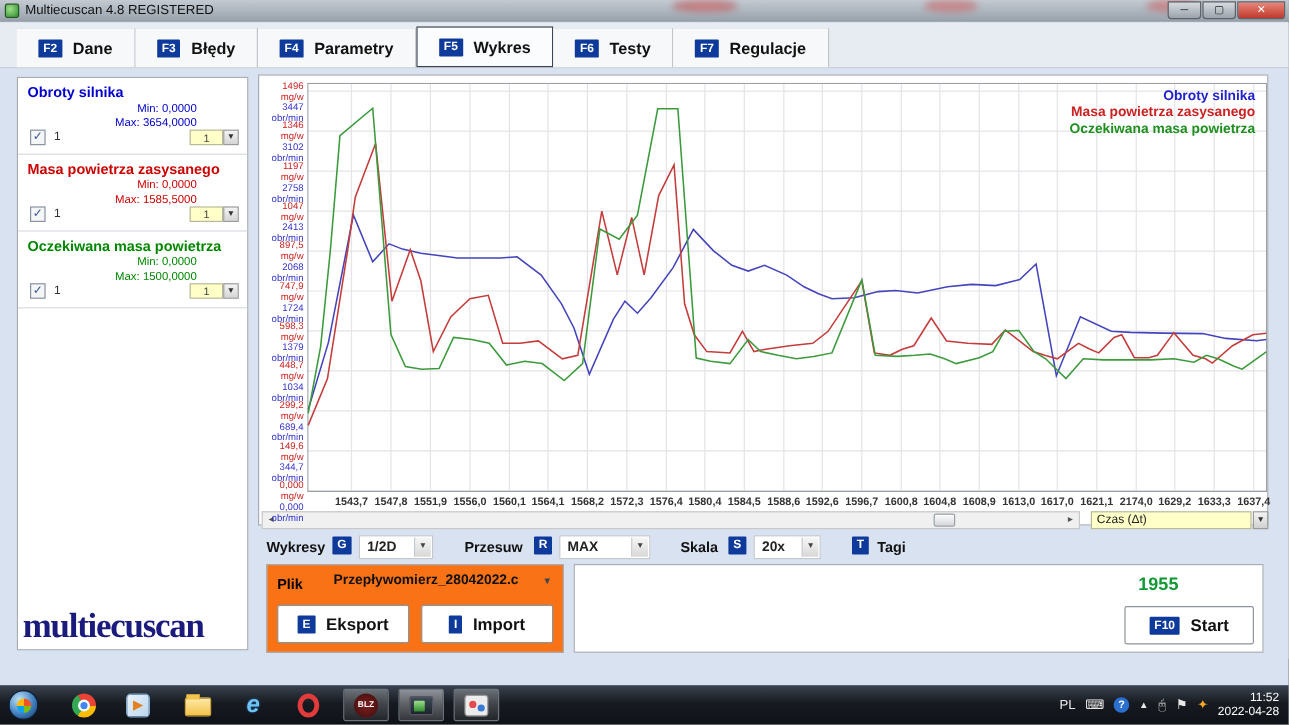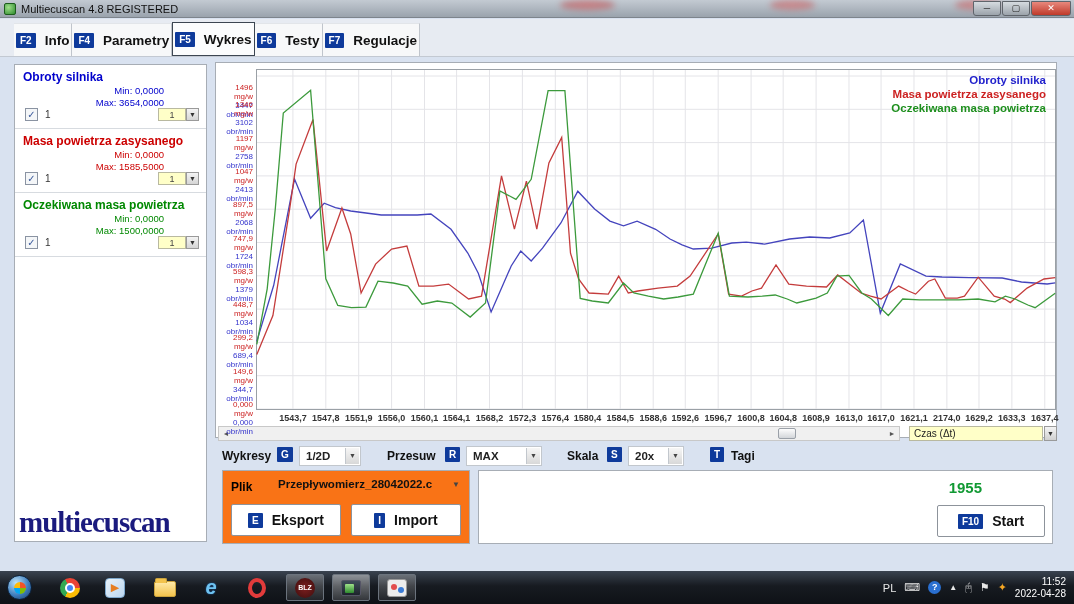--- a/index.html
+++ b/index.html
@@ -14,21 +14,21 @@
     background:radial-gradient(circle at 35% 35%,#9fe08a,#2e8b2e);border:1px solid #1d5c1d;}
   .winbtns{position:absolute;right:3px;top:1px;display:flex;gap:1px;}
   .winbtn{width:28px;height:15px;border:1px solid #5f646b;border-radius:0 0 3px 3px;
     background:linear-gradient(#d6dbe0,#9ba3ab);font-size:9px;line-height:13px;text-align:center;color:#222;}
   .winbtn.close{background:linear-gradient(#e8887c,#bf3a2b);color:#fff;width:40px;}
   .smudge{position:absolute;top:0;height:10px;border-radius:50%;filter:blur(3px);opacity:.55;}
   
   .tabstrip{position:absolute;left:0;top:19px;width:1074px;height:38px;background:#e7ebf2;
     border-bottom:1px solid #c3c9d2;display:flex;align-items:flex-end;padding-left:14px;}
   .tab{height:33px;background:#f7f8f9;border-right:1px solid #c0c5cc;border-top:1px solid #e2e5e9;
-    display:flex;align-items:center;gap:9px;padding:0 2px;cursor:default;}
+    display:flex;align-items:center;gap:9px;padding:0 18px;cursor:default;}
   .tab .lbl{font-weight:bold;font-size:13.5px;color:#111;}
   .tab.active{border:1px solid #3c4652;background:#fbfcfd;height:34px;}
   .badge{background:#0e3a9b;color:#fff;font-weight:bold;font-size:10px;
     padding:2px 4px;border-radius:1px;line-height:11px;}
   
   .main{position:absolute;left:0;top:57px;width:1074px;height:492px;background:#d9e2f0;}
   
   .sidebar{position:absolute;left:14px;top:7px;width:193px;height:478px;background:#fff;
     border:1px solid #a7adb5;}
   .sigcard{border-bottom:1px solid #d7dbe0;padding:5px 8px 6px 8px;height:64px;position:relative;}
@@ -142,21 +142,25 @@
     <div class="winbtns">
       <div class="winbtn">─</div>
       <div class="winbtn">▢</div>
       <div class="winbtn close">✕</div>
     </div>
   </div>
 
   <div class="tabstrip">
       <div class="tab">
         <span class="badge">F2</span>
-        <span class="lbl">Info</span>
+        <span class="lbl">Dane</span>
+      </div>
+      <div class="tab">
+        <span class="badge">F3</span>
+        <span class="lbl">Błędy</span>
       </div>
       <div class="tab">
         <span class="badge">F4</span>
         <span class="lbl">Parametry</span>
       </div>
       <div class="tab active">
         <span class="badge">F5</span>
         <span class="lbl">Wykres</span>
       </div>
       <div class="tab">
@@ -264,21 +268,21 @@
         </div>
       <div class="scrollrow">
         <div class="sbar">
           <div class="sbtn" style="left:1px;">◄</div>
           <div class="sthumb"></div>
           <div class="sbtn" style="right:1px;">►</div>
         </div>
         <div class="axcombo">Czas (Δt)</div>
         <div class="axarrow">▼</div>
       </div>
-    <div class="ylab" style="top: 20px;">
+    <div class="ylab" style="top: 4px;">
           <div class="mgw">1496 mg/w</div>
           <div class="rpm">3447 obr/min</div>
         </div>
         <div class="ylab" style="top: 37.3px;">
           <div class="mgw">1346 mg/w</div>
           <div class="rpm">3102 obr/min</div>
         </div>
         <div class="ylab" style="top: 70.6px;">
           <div class="mgw">1197 mg/w</div>
           <div class="rpm">2758 obr/min</div>

